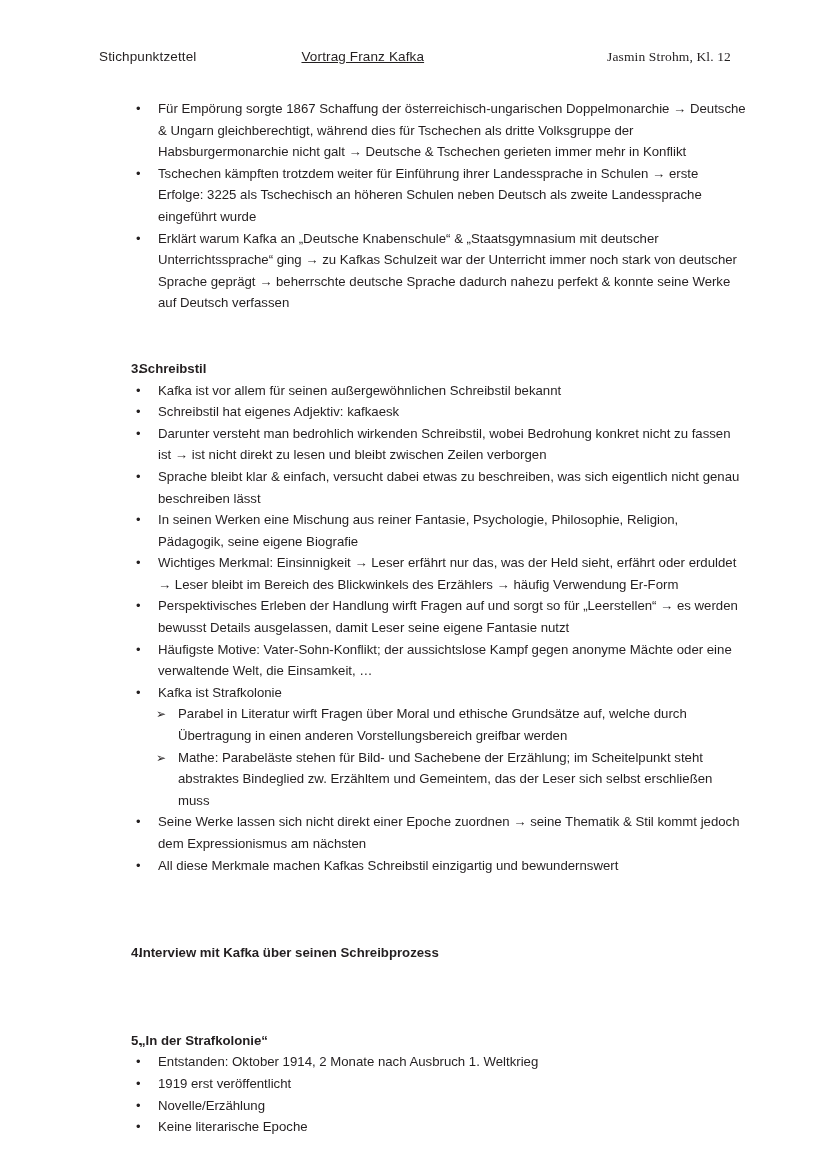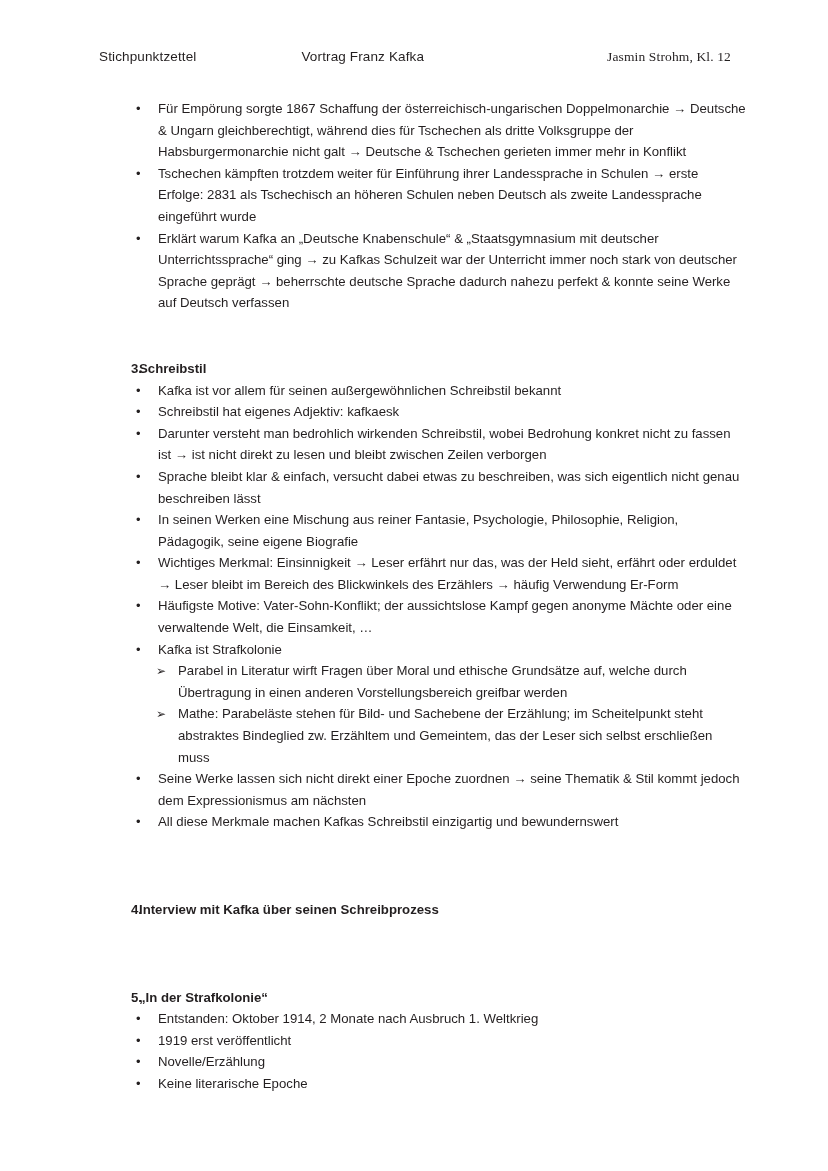--- a/index.html
+++ b/index.html
@@ -33,21 +33,21 @@
     width: 632px;
     display: flex;
     justify-content: space-between;
     align-items: baseline;
     font-size: 13.5px;
     line-height: 18px;
     color: #231f20;
     letter-spacing: 0.01em;
   }
   .doc-header .hdr-left   { flex: 0 0 auto; }
-  .doc-header .hdr-center { flex: 0 0 auto; margin-left: 105px; }
+  .doc-header .hdr-center { flex: 0 0 auto; margin-left: 105px; text-decoration: underline; }
   .doc-header .hdr-right  { flex: 0 0 auto; margin-left: auto; font-family: Liberation Serif, serif; }
 
   
   .body-col {
     position: absolute;
     top: 98px;
     left: 112px;
     width: 634px;
   }
 
@@ -132,21 +132,21 @@
   </div>
 
   <div class="body-col">
 
     <div class="bullet">
       <span class="mark"></span>
       <span class="txt">Für Empörung sorgte 1867 Schaffung der österreichisch-ungarischen Doppelmonarchie → Deutsche &amp; Ungarn gleichberechtigt, während dies für Tschechen als dritte Volksgruppe der Habsburgermonarchie nicht galt → Deutsche &amp; Tschechen gerieten immer mehr in Konflikt</span>
     </div>
     <div class="bullet">
       <span class="mark"></span>
-      <span class="txt">Tschechen kämpften trotzdem weiter für Einführung ihrer Landessprache in Schulen → erste Erfolge: 2831 als Tschechisch an höheren Schulen neben Deutsch als zweite Landessprache eingeführt wurde</span>
+      <span class="txt">Tschechen kämpften trotzdem weiter für Einführung ihrer Landessprache in Schulen → erste Erfolge: 3225 als Tschechisch an höheren Schulen neben Deutsch als zweite Landessprache eingeführt wurde</span>
     </div>
     <div class="bullet">
       <span class="mark"></span>
       <span class="txt">Erklärt warum Kafka an „Deutsche Knabenschule“ &amp; „Staatsgymnasium mit deutscher Unterrichtssprache“ ging → zu Kafkas Schulzeit war der Unterricht immer noch stark von deutscher Sprache geprägt → beherrschte deutsche Sprache dadurch nahezu perfekt &amp; konnte seine Werke auf Deutsch verfassen</span>
     </div>
 
     <div class="gap-lg"></div>
 
     <div class="section-head">
       <span class="sec-num">3.</span>
@@ -172,20 +172,24 @@
     <div class="bullet">
       <span class="mark"></span>
       <span class="txt">In seinen Werken eine Mischung aus reiner Fantasie, Psychologie, Philosophie, Religion, Pädagogik, seine eigene Biografie</span>
     </div>
     <div class="bullet">
       <span class="mark"></span>
       <span class="txt">Wichtiges Merkmal: Einsinnigkeit → Leser erfährt nur das, was der Held sieht, erfährt oder erduldet → Leser bleibt im Bereich des Blickwinkels des Erzählers → häufig Verwendung Er-Form</span>
     </div>
     <div class="bullet">
       <span class="mark"></span>
+      <span class="txt">Perspektivisches Erleben der Handlung wirft Fragen auf und sorgt so für „Leerstellen“ → es werden bewusst Details ausgelassen, damit Leser seine eigene Fantasie nutzt</span>
+    </div>
+    <div class="bullet">
+      <span class="mark"></span>
       <span class="txt">Häufigste Motive: Vater-Sohn-Konflikt; der aussichtslose Kampf gegen anonyme Mächte oder eine verwaltende Welt, die Einsamkeit, …</span>
     </div>
     <div class="bullet">
       <span class="mark"></span>
       <span class="txt">Kafka ist Strafkolonie</span>
     </div>
 
     <div class="subbullet">
       <span class="mark"></span>
       <span class="txt">Parabel in Literatur wirft Fragen über Moral und ethische Grundsätze auf, welche durch Übertragung in einen anderen Vorstellungsbereich greifbar werden</span>

